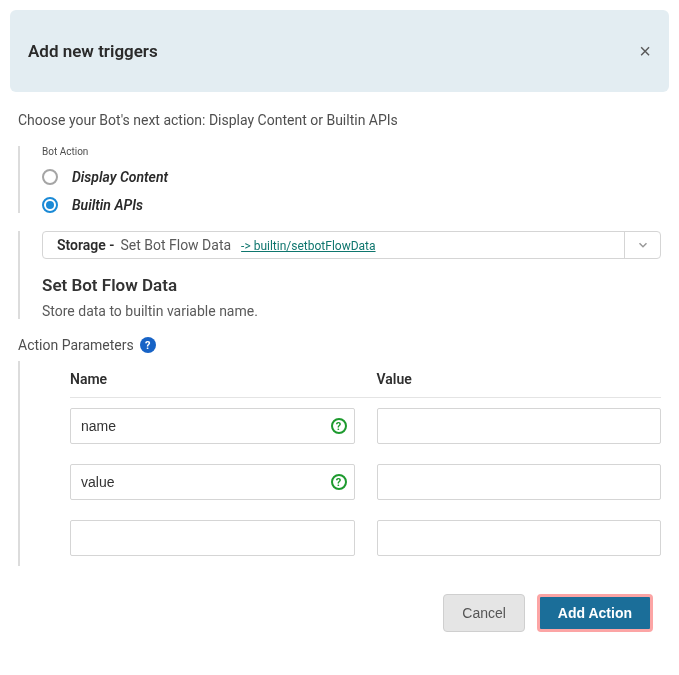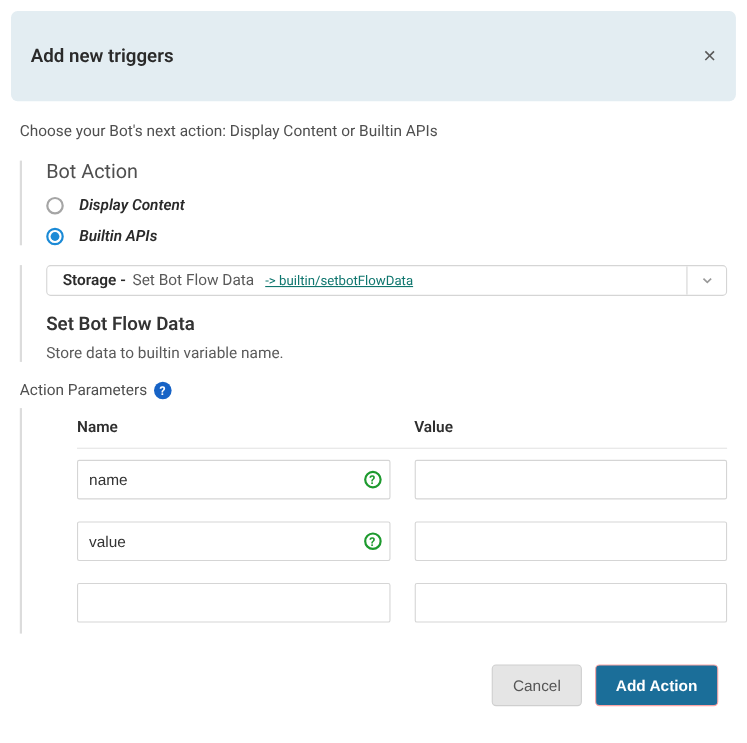--- a/index.html
+++ b/index.html
@@ -37,21 +37,21 @@
   color: #4f4f4f;
   margin-bottom: 18px;
 }
 .section {
   border-left: 2px solid #dcdcdc;
   padding-left: 22px;
   margin-left: 0;
   margin-bottom: 18px;
 }
 .section-label {
-  font-size: 18px;
+  font-size: 10px;
   color: #4f4f4f;
   margin-bottom: 12px;
 }
 .radio-row {
   display: flex;
   align-items: flex-start;
   margin-bottom: 12px;
   gap: 14px;
   font-style: italic;
 }
@@ -209,21 +209,21 @@
   font-weight: 500;
   cursor: pointer;
 }
 .btn-secondary {
   background: #e5e5e5;
   border: 1px solid #cfcfcf;
   color: #555;
 }
 .btn-primary {
   background: #1b6e99;
-  border: 1px solid #fca5a5;
+  border: 3px solid #fca5a5;
   color: #fff;
   font-weight: 600;
 }
 </style>
 </head>
 <body>
 
 <div class="modal-header">
   <div class="modal-title">Add new triggers</div>
   <button class="close-btn">×</button>

